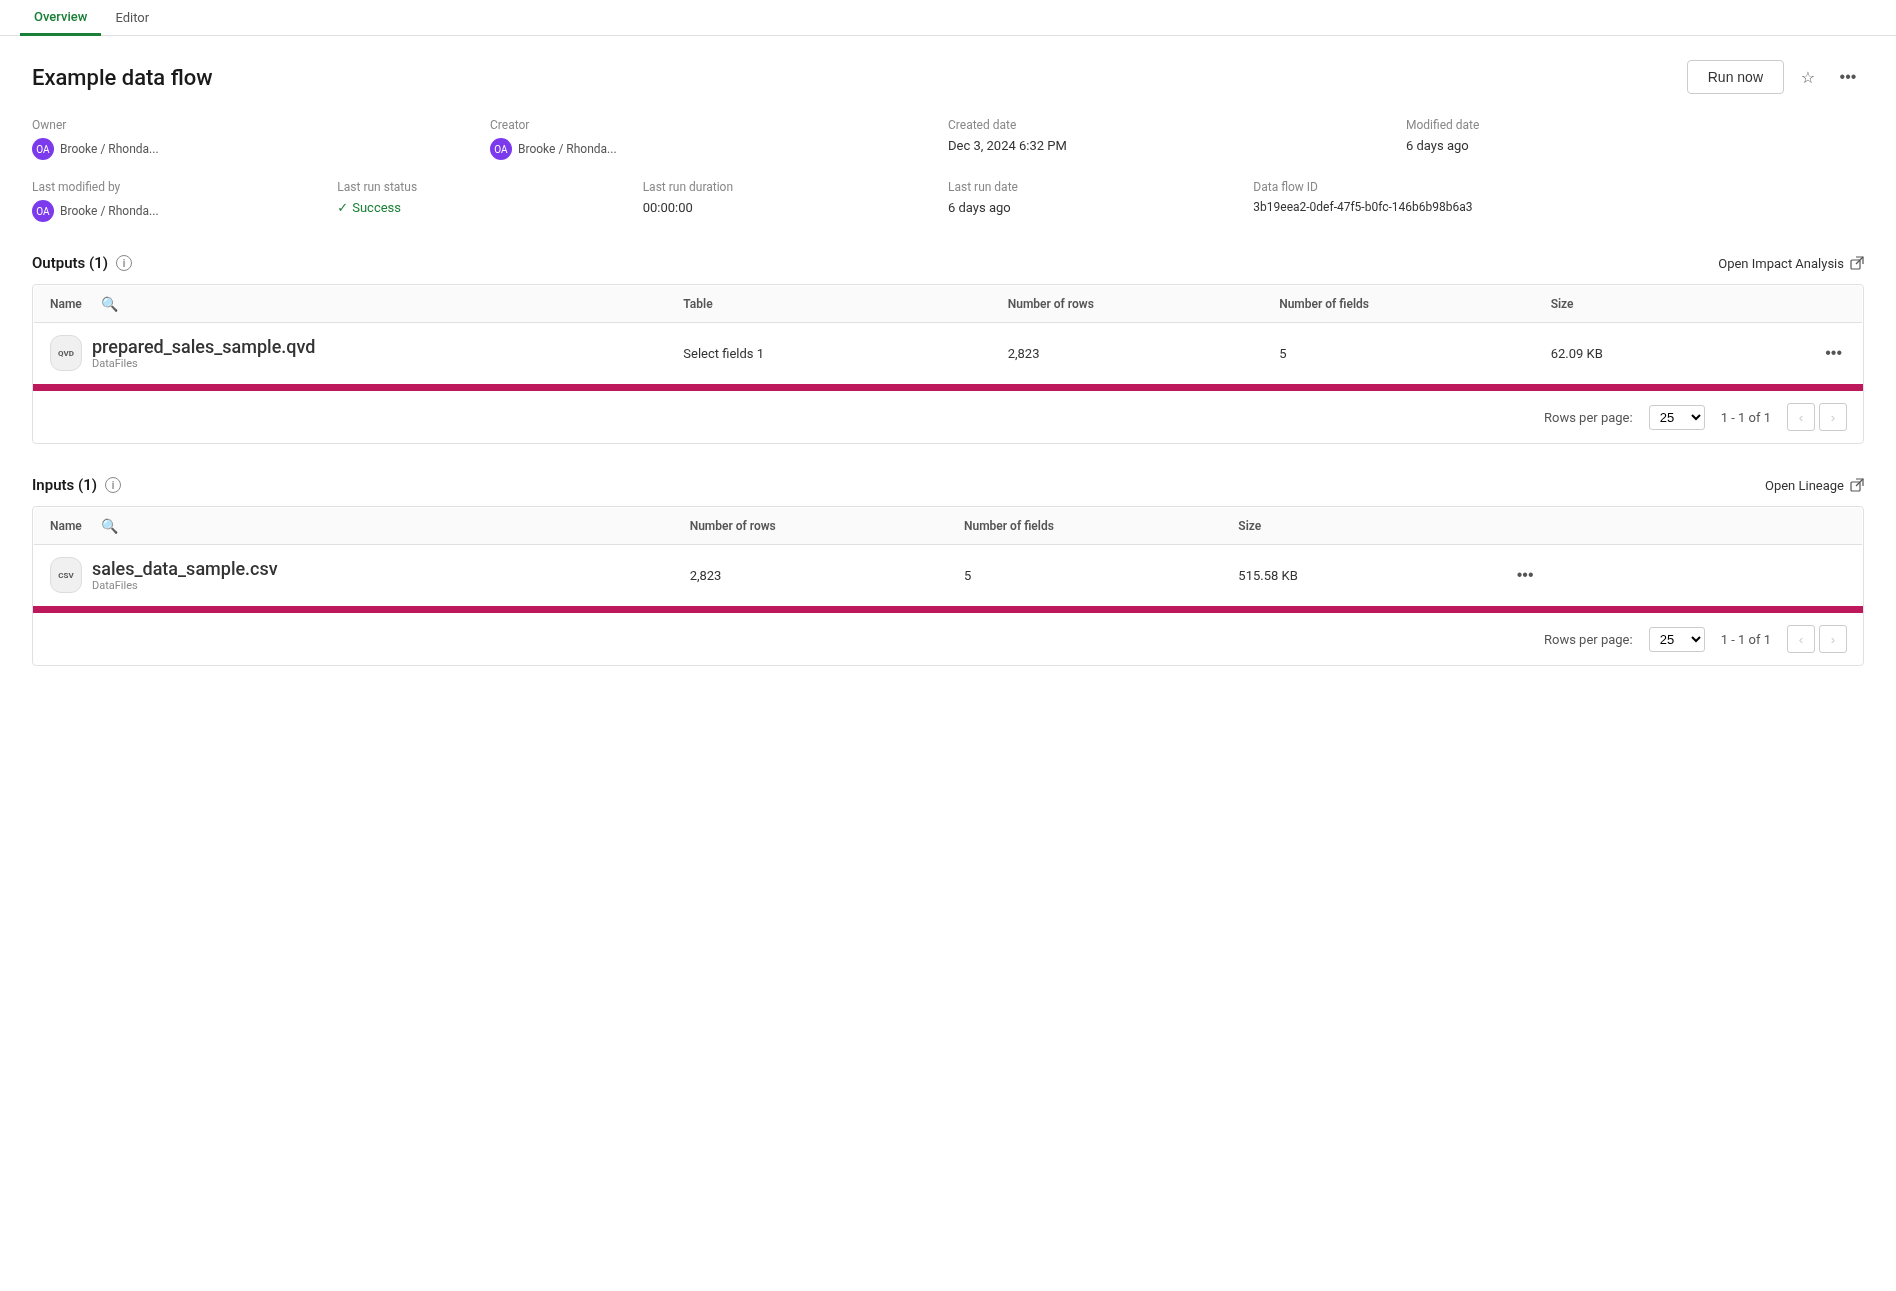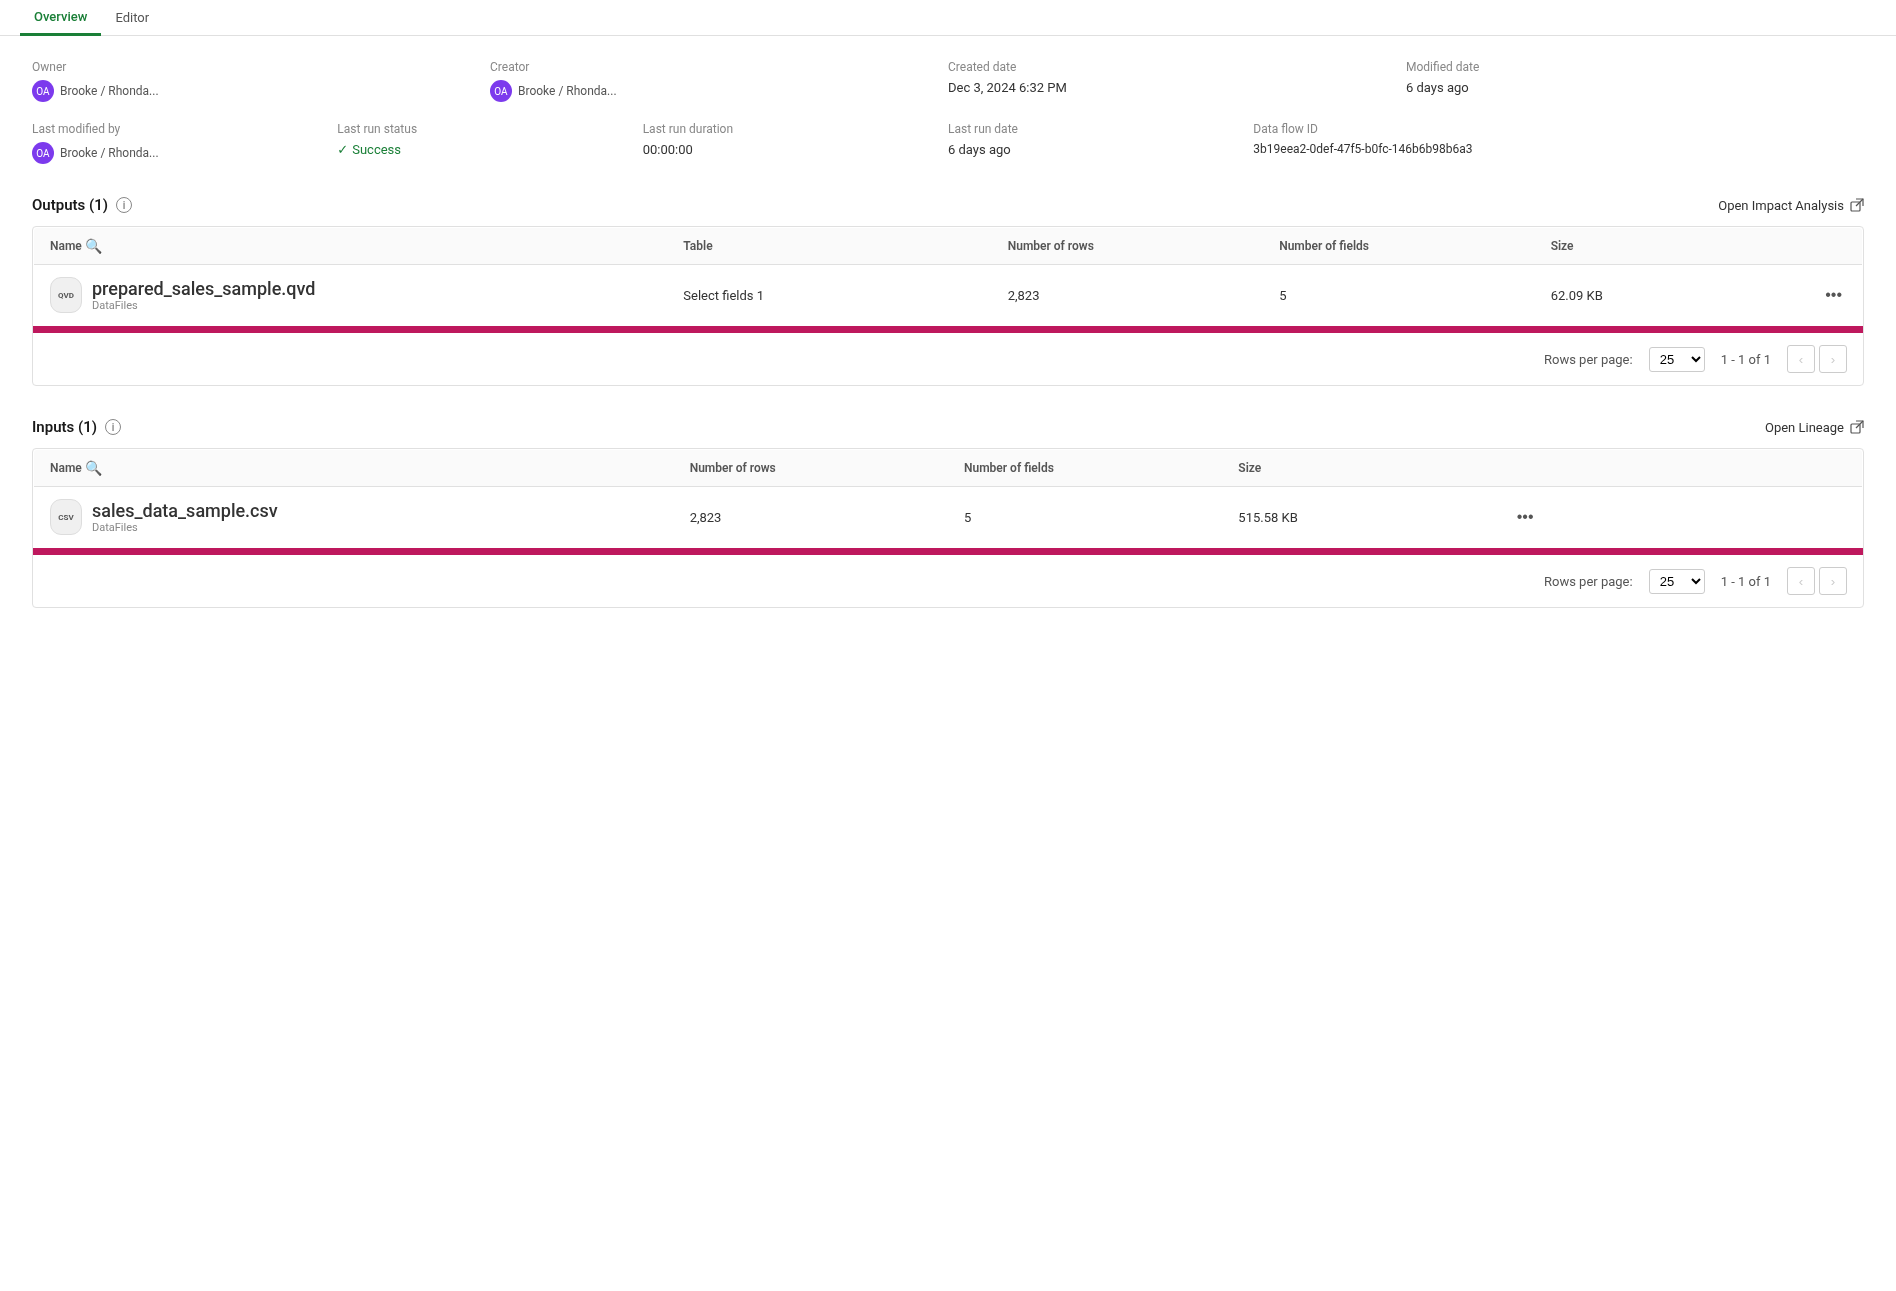--- a/index.html
+++ b/index.html
@@ -52,21 +52,21 @@
     .col-rows { width: 15%; }
     .col-fields { width: 15%; }
     .col-size { width: 15%; }
     .col-actions { width: 32px; text-align: right; }
 
     .file-cell { display: flex; align-items: center; gap: 10px; }
     .file-icon { width: 32px; height: 36px; background: #f0f0f0; border-radius: 11px; display: flex; align-items: center; justify-content: center; font-size: 10px; color: #666; border: 1px solid #ddd; flex-shrink: 0; flex-direction: column; }
     .file-name { font-size: 18px; font-weight: 500; color: #333; }
     .file-sub { font-size: 11px; color: #888; }
 
-    .search-col { display: flex; align-items: center; gap: 4px; }
+    .search-col { display: flex; align-items: center; gap: 20px; }
     .search-icon { color: #888; font-size: 14px; cursor: pointer; }
 
     .more-btn { background: none; border: none; cursor: pointer; color: #555; font-size: 16px; padding: 4px; border-radius: 3px; }
 
     
     .pagination { display: flex; align-items: center; justify-content: flex-end; padding: 12px 16px; gap: 16px; font-size: 13px; color: #555; border-top: 7px solid #be185d; }
     .page-select { font-size: 13px; border: 1px solid #ccc; border-radius: 3px; padding: 3px 6px; cursor: pointer; background: #fff; }
     .page-nav { display: flex; align-items: center; gap: 4px; }
     .page-nav-btn { background: none; border: 1px solid #ccc; border-radius: 3px; width: 28px; height: 28px; cursor: pointer; display: flex; align-items: center; justify-content: center; color: #555; }
     .page-nav-btn:disabled { color: #ccc; cursor: not-allowed; }
@@ -84,20 +84,32 @@
 </head>
 <body>
 
 <div class="top-nav">
   <div class="top-nav-item active">Overview</div>
   <div class="top-nav-item">Editor</div>
 </div>
 
 <div class="page">
 
+  <div class="page-header">
+    <h1 class="page-title">Example data flow</h1>
+    <div class="header-actions">
+      <button class="btn-run">Run now</button>
+      <button class="icon-btn">
+        <span>☆</span>
+      </button>
+      <button class="icon-btn">
+        <span>•••</span>
+      </button>
+    </div>
+  </div>
 
 
   <div class="metadata-section">
 
     <div class="metadata-row">
 
       <div class="metadata-item">
         <div class="metadata-label">Owner</div>
         <div class="metadata-value">
           <span class="avatar">OA</span>

